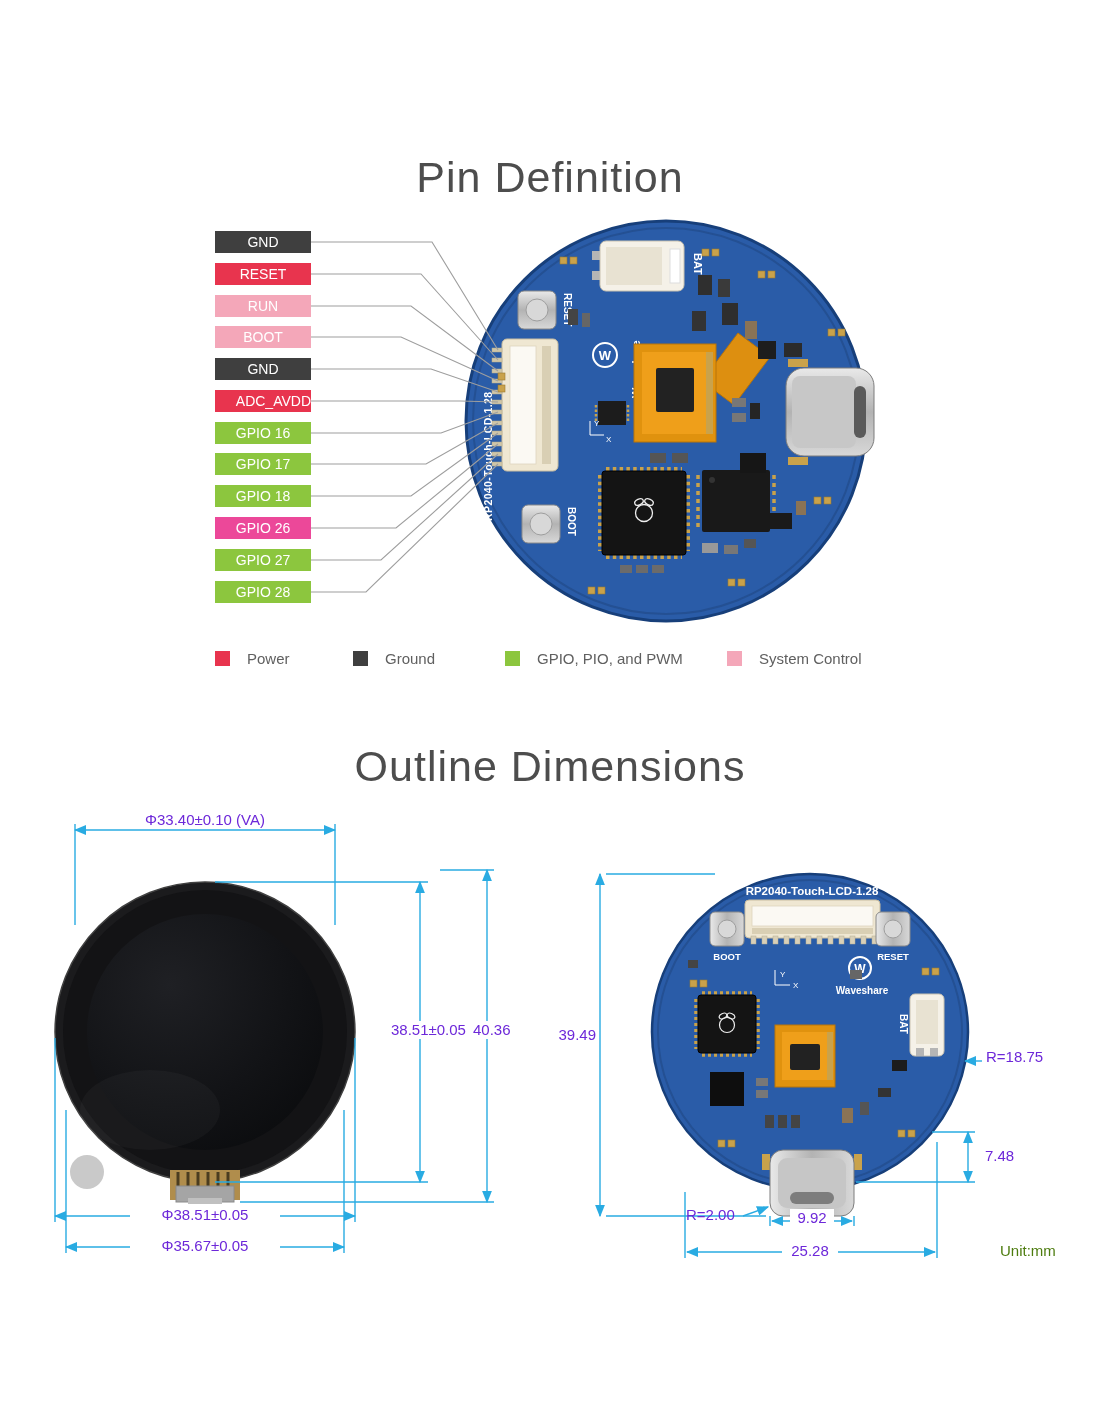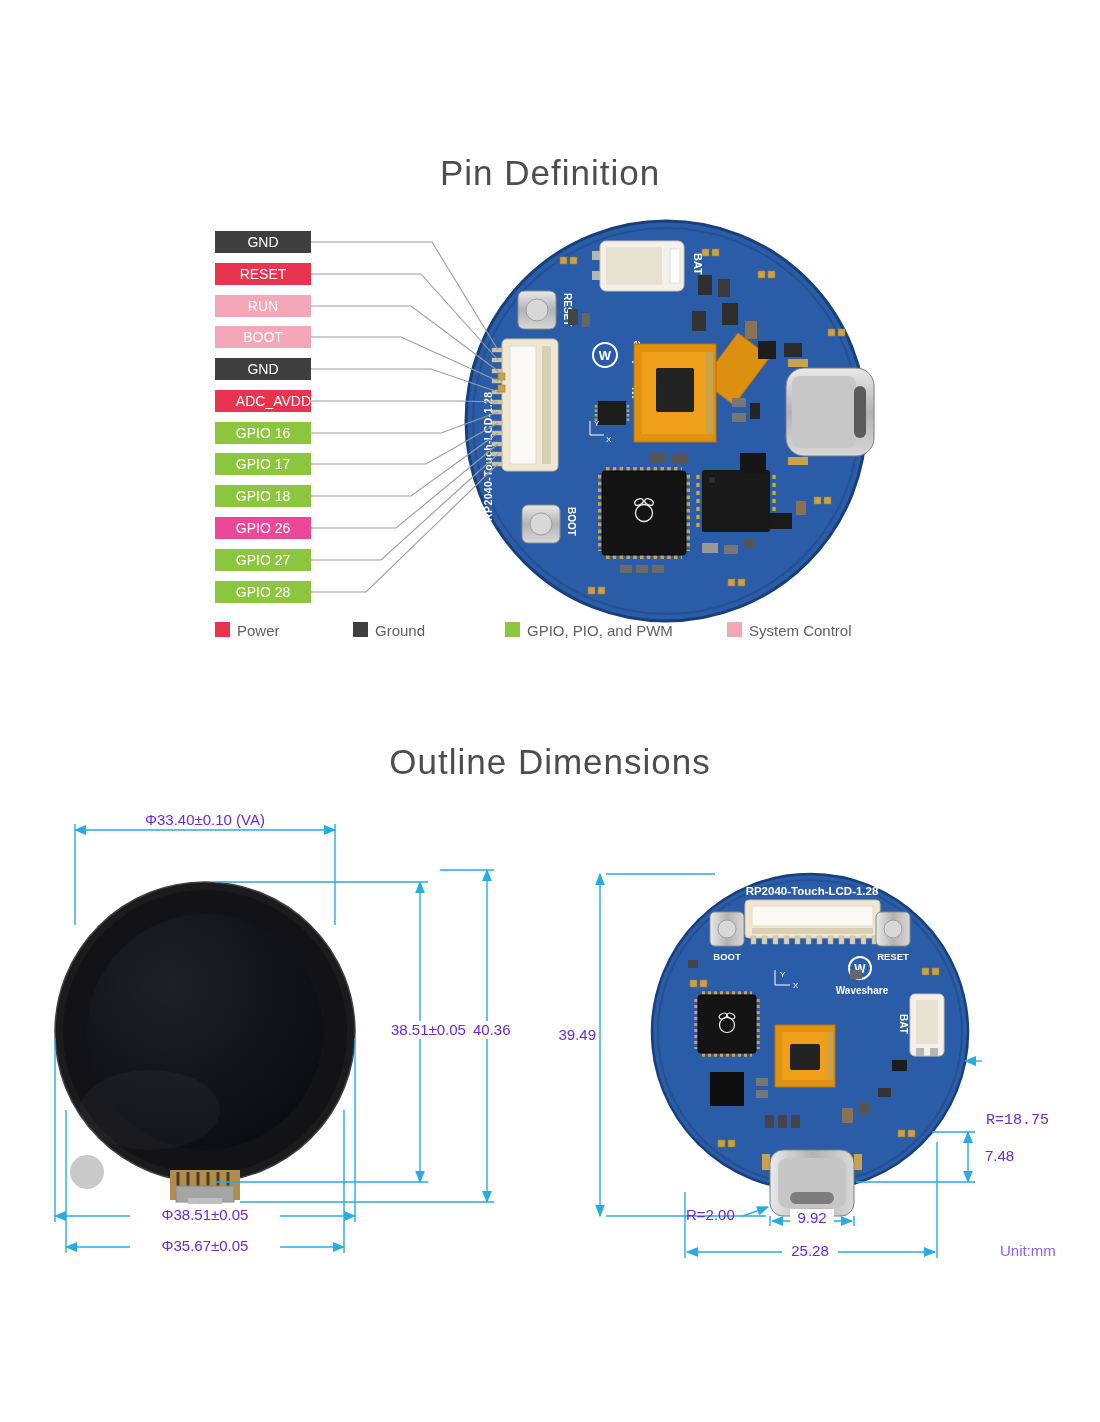--- a/index.html
+++ b/index.html
@@ -1,21 +1,21 @@
 <!DOCTYPE html>
 <html><head>
 <meta charset="utf-8">
 <style>
   * { margin:0; padding:0; box-sizing:border-box; }
   html,body { background:#ffffff; }
   body { font-family:"Liberation Sans", sans-serif; }
   .canvas { position:relative; width:1100px; height:1422px; background:#fff; overflow:hidden; }
-  .section-title { position:absolute; left:0; width:100%; text-align:center; font-size:35px; color:#4d4d4d; font-weight:400; letter-spacing:1px; }
+  .section-title { position:absolute; left:0; width:100%; text-align:center; font-size:43px; color:#4d4d4d; font-weight:400; letter-spacing:1px; }
   .pin { position:absolute; left:215px; width:96px; height:22px; line-height:22px; text-align:center; color:#fff; font-size:14px; }
-  .legend-item { position:absolute; top:622px; height:18px; display:flex; align-items:flex-start; gap:7px; }
+  .legend-item { position:absolute; top:649px; height:18px; display:flex; align-items:center; gap:17px; }
   .legend-swatch { width:15px; height:15px; display:inline-block; }
   .legend-label { font-size:15px; color:#606060; white-space:nowrap; }
   .dim-label { position:absolute; font-size:15px; color:#6d28d9; white-space:nowrap; line-height:18px; }
   .dim-label.bg { background:#fff; padding:0 3px; }
   .dim-label.center { text-align:center; }
   .unit-label { position:absolute; font-size:15px; line-height:18px; white-space:nowrap; }
   svg.layer { position:absolute; pointer-events:none; }
 </style>
 </head>
 <body>
@@ -436,21 +436,21 @@
         <line x1="294" y1="396" x2="294" y2="406"></line>
         <line x1="212" y1="401" x2="292" y2="401" marker-start="url(#ba)" marker-end="url(#ba)"></line>
 
         <line x1="125" y1="372" x2="125" y2="438"></line>
         <line x1="377" y1="322" x2="377" y2="438"></line>
         <line x1="127" y1="432" x2="375" y2="432" marker-start="url(#ba)" marker-end="url(#ba)"></line>
       </g>
     </svg>
 
     <span class="dim-label" style="left:550px; top:1026px; width:46px; text-align:right;">39.49</span>
-    <span class="dim-label" style="left:986px; top:1112px;font-family:Liberation Mono, monospace;">R=18.75</span>
+    <span class="dim-label" style="left:986px; top:1048px;">R=18.75</span>
     <span class="dim-label" style="left:985px; top:1147px;">7.48</span>
     <span class="dim-label" style="left:686px; top:1206px;">R=2.00</span>
     <span class="dim-label bg center" style="left:790px; top:1209px; width:44px;">9.92</span>
     <span class="dim-label bg center" style="left:782px; top:1242px; width:56px;">25.28</span>
-    <span class="unit-label" style="left:1000px; top:1242px; color:#8b5cf6;">Unit:mm</span>
+    <span class="unit-label" style="left:1000px; top:1242px; color:#4d7c0f;">Unit:mm</span>
   </div>
 
 </div>
 
 </body></html>

